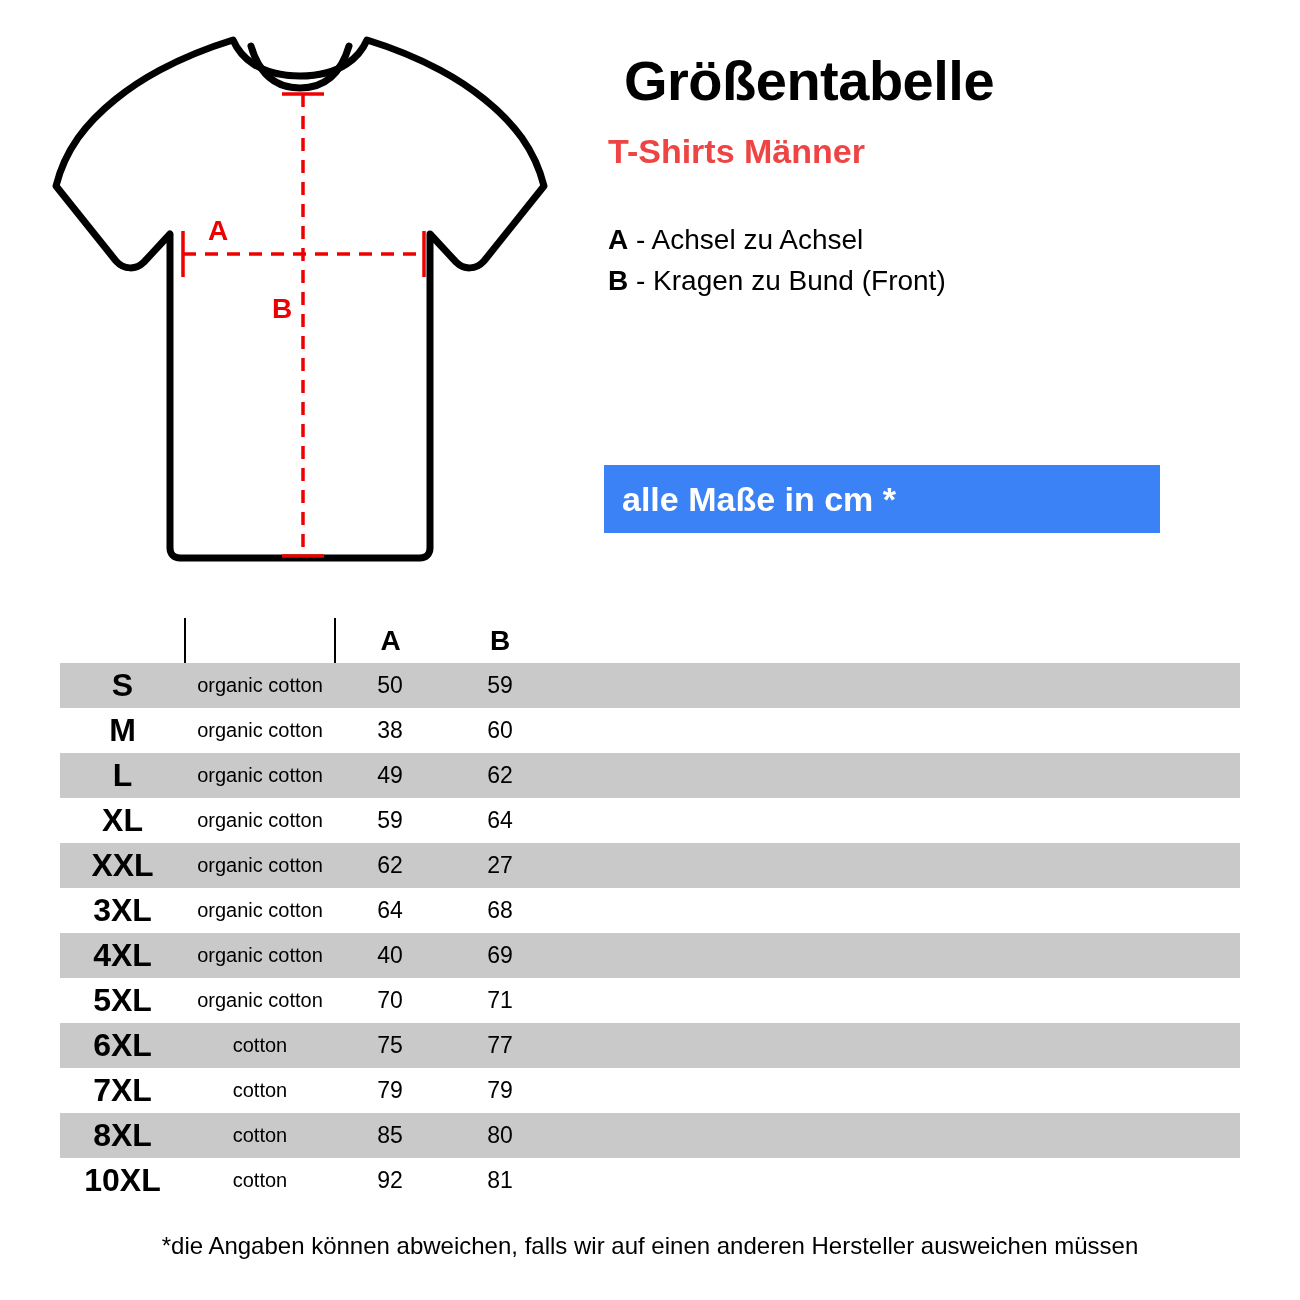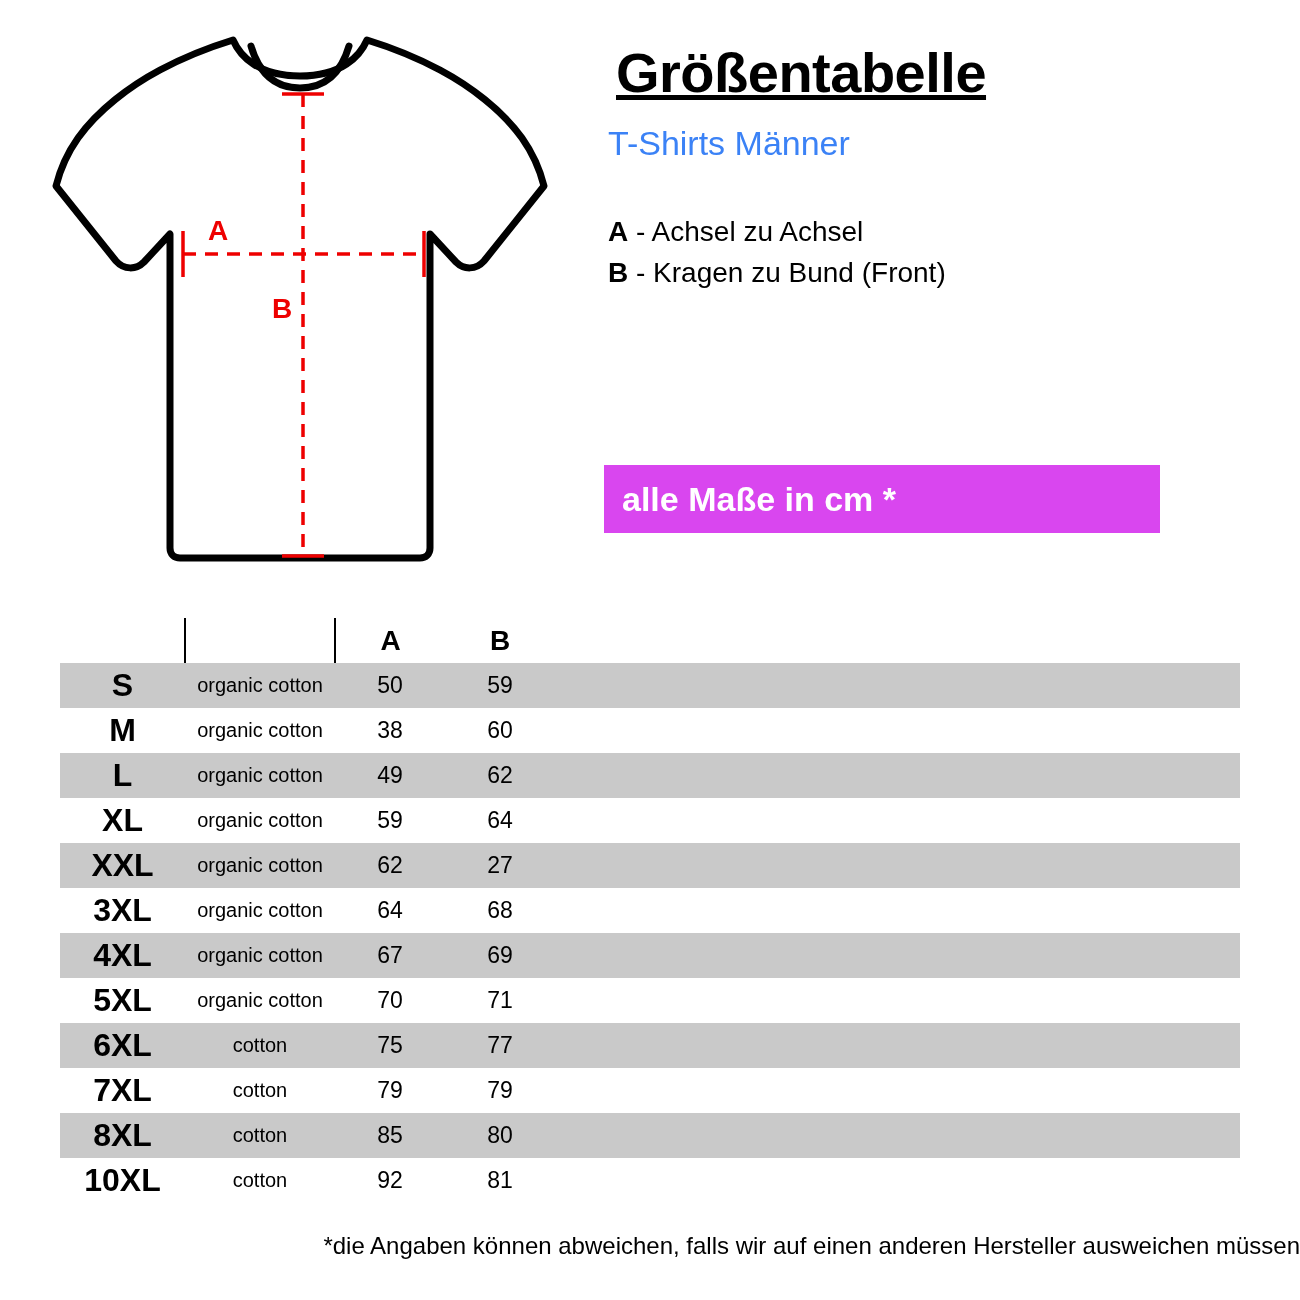--- a/index.html
+++ b/index.html
@@ -35,46 +35,45 @@
     left: 608px;
     top: 36px;
     width: 660px;
   }
 
   #title-main {
     font-size: 56px;
     font-weight: bold;
     letter-spacing: -0.5px;
     line-height: 1.05;
-    margin: 8px;
-    text-decoration: underline;
+    margin: 16px;
   }
   #title-sub {
     font-size: 34px;
-    font-weight: normal;
-    color: #3b82f6;
+    font-weight: bold;
+    color: #ef4444;
     margin: 22px 0 0 0;
     line-height: 1.1;
   }
 
   .legend-line {
     font-size: 28px;
     margin-top: 6px;
     line-height: 1.25;
   }
   #legend-block { margin-top: 52px; }
   .legend-line .key { font-weight: bold; }
 
   #banner {
     position: absolute;
     left: 604px;
     top: 465px;
     width: 556px;
     height: 68px;
-    background: #d946ef;
+    background: #3b82f6;
   }
   #banner-text {
     position: absolute;
     left: 18px;
     top: 50%;
     transform: translateY(-50%);
     color: #ffffff;
     font-size: 34px;
     font-weight: bold;
     white-space: nowrap;
@@ -126,21 +125,21 @@
     text-align: center;
     font-size: 23px;
   }
   td.rest-cell { }
 
   #footnote {
     position: absolute;
     left: 0;
     top: 1232px;
     width: 1300px;
-    text-align: right;
+    text-align: center;
     font-size: 24px;
   }
 </style>
 </head>
 <body>
 
 <div id="top-area">
 
   <div id="shirt-figure">
     <svg viewBox="0 0 560 560" width="560" height="560">
@@ -258,21 +257,21 @@
     <tr>
       <td class="size-cell">3XL</td>
       <td class="mat-cell">organic cotton</td>
       <td class="num-cell">64</td>
       <td class="num-cell">68</td>
       <td class="rest-cell"></td>
     </tr>
     <tr class="row-shade">
       <td class="size-cell">4XL</td>
       <td class="mat-cell">organic cotton</td>
-      <td class="num-cell">67</td>
+      <td class="num-cell">40</td>
       <td class="num-cell">69</td>
       <td class="rest-cell"></td>
     </tr>
     <tr>
       <td class="size-cell">5XL</td>
       <td class="mat-cell">organic cotton</td>
       <td class="num-cell">70</td>
       <td class="num-cell">71</td>
       <td class="rest-cell"></td>
     </tr>

